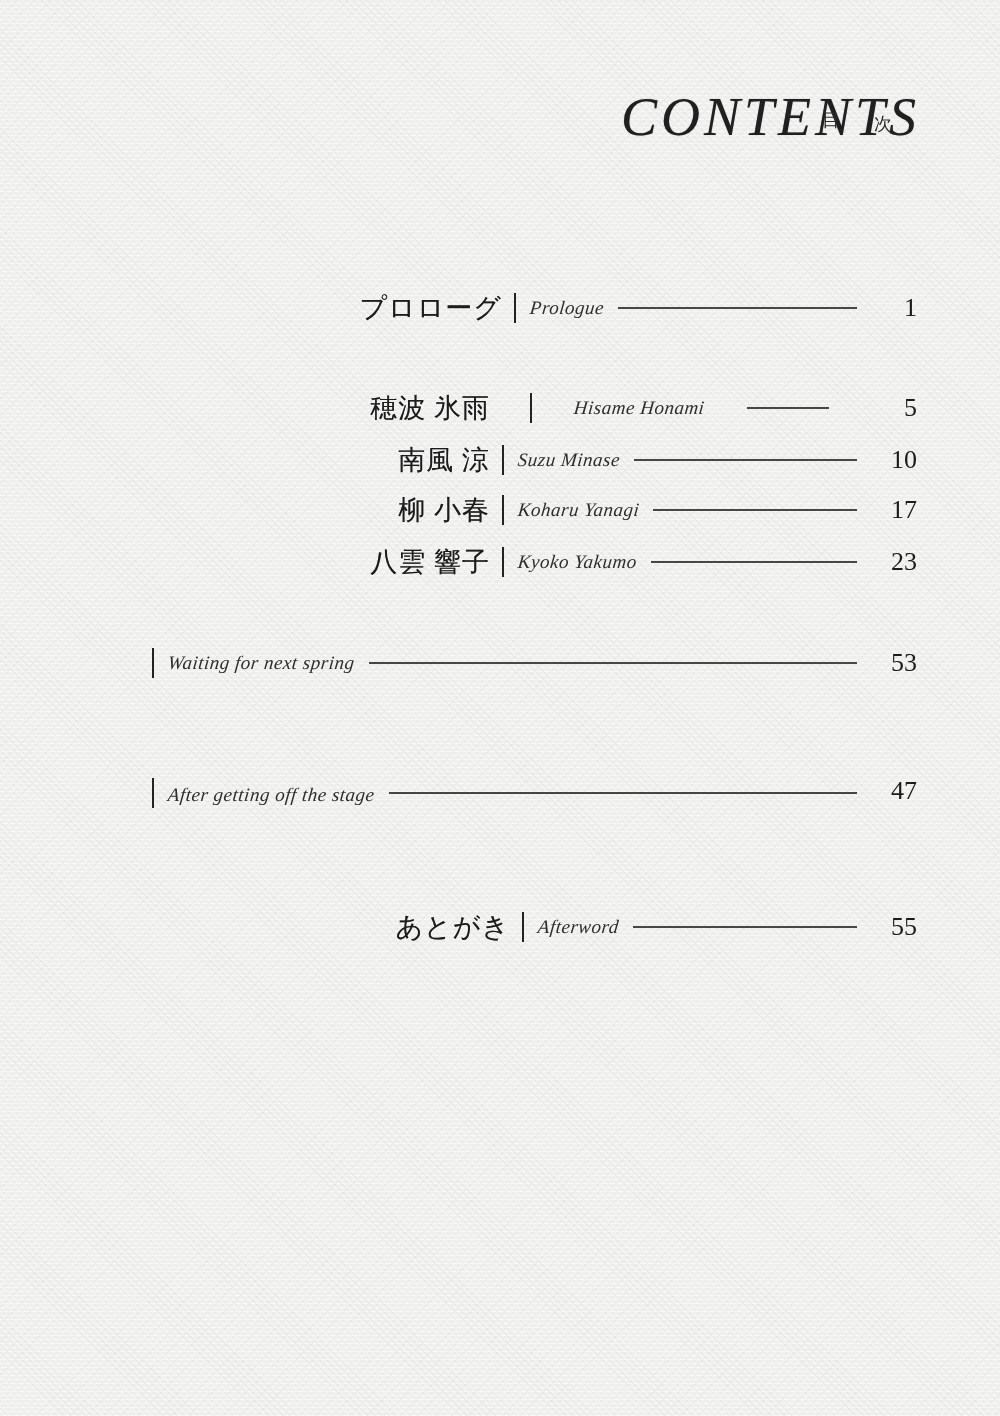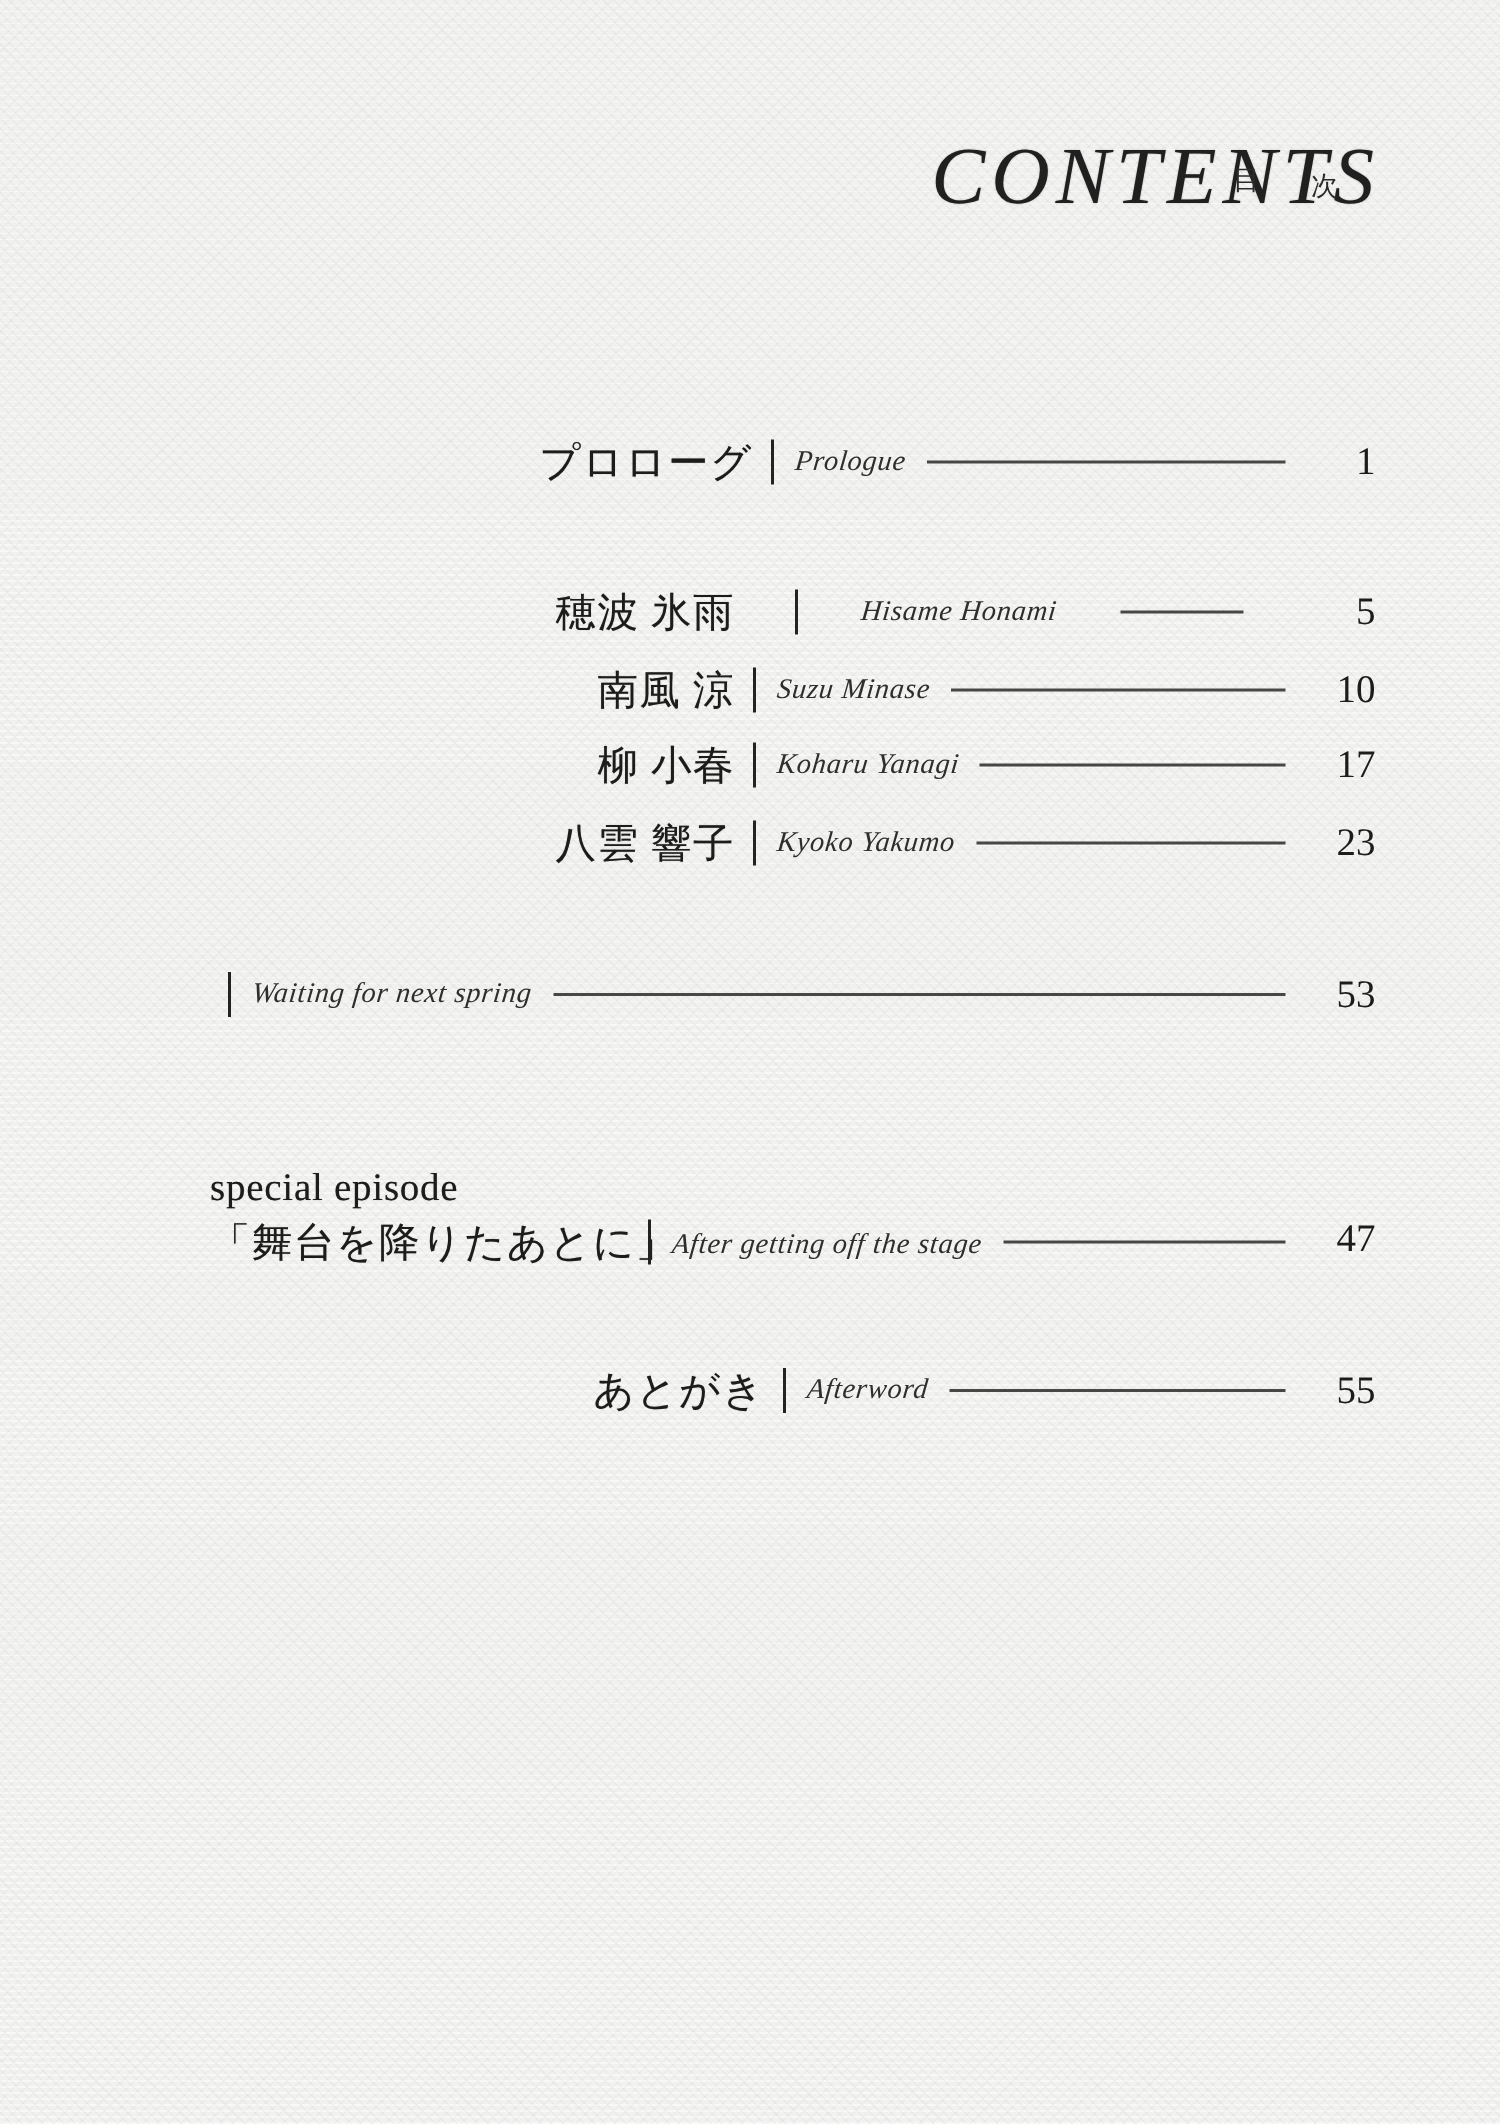--- a/index.html
+++ b/index.html
@@ -183,26 +183,20 @@
   </div>
 
   <div class="row r6">
     <div class="sep"></div>
     <div class="en">Waiting for next spring</div>
     <div class="leader"></div>
     <div class="num">53</div>
   </div>
 
   <div class="row r7">
-    <div class="jp">
-      <span class="jp-inner">
-        <span class="prefix">special episode</span>
-        <span class="jp-text">「舞台を降りたあとに」</span>
-      </span>
-    </div>
     <div class="sep"></div>
     <div class="en">After getting off the stage</div>
     <div class="leader"></div>
     <div class="num">47</div>
   </div>
 
   <div class="row r8">
     <div class="jp">あとがき</div>
     <div class="sep"></div>
     <div class="en">Afterword</div>

